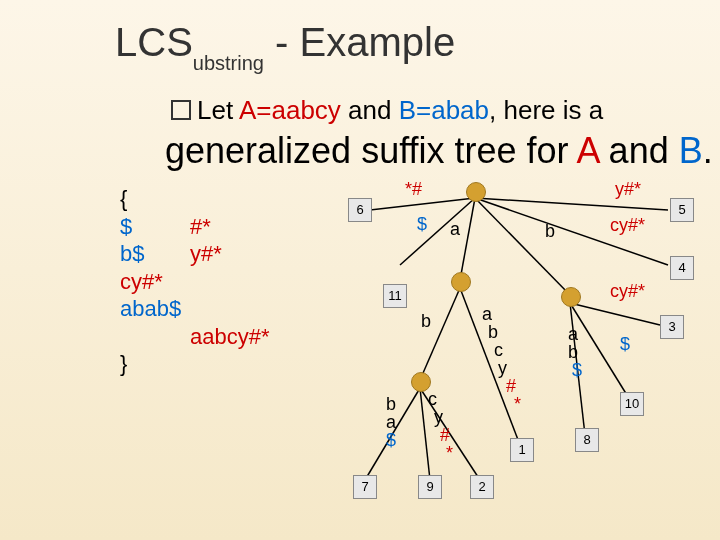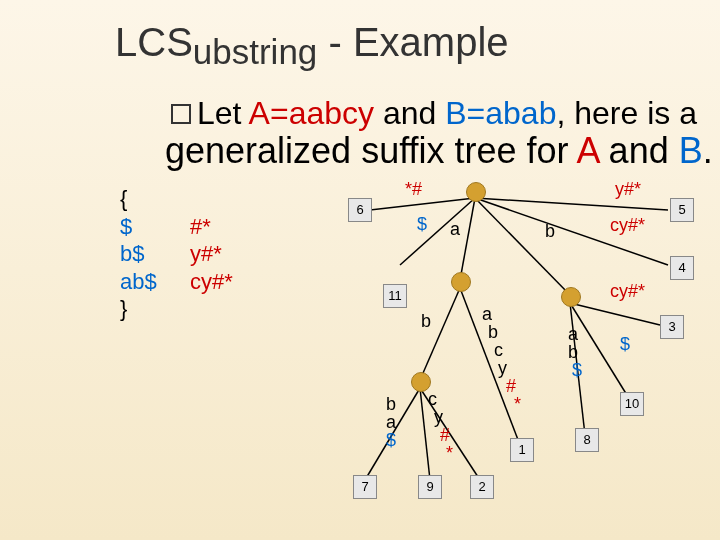--- a/index.html
+++ b/index.html
@@ -13,31 +13,31 @@
     position: relative;
   }
   .title {
     position: absolute;
     top: 20px;
     left: 115px;
     font-size: 40px;
     color: #333;
   }
   .title .sub {
-    font-size: 35px;
+    font-size: 20px;
     vertical-align: baseline;
     position: relative;
-    top: 8px;
+    top: 14px;
     text-align: right;
   }
   .bullet-row {
     position: absolute;
     top: 95px;
     left: 135px;
-    font-size: 32px;
+    font-size: 26px;
     padding-left: 36px;
   }
   .bullet-sq {
     display: inline-block;
     width: 16px;
     height: 16px;
     border: 2px solid #333;
     margin-right: 6px;
     vertical-align: middle;
     position: relative;
@@ -117,24 +117,28 @@
   <div class="brace">{</div>
   <div class="row">
       <span class="c1">$</span>
       <span class="c2">#*</span>
     </div>
   <div class="row">
       <span class="c1">b$</span>
       <span class="c2">y#*</span>
     </div>
   <div class="row">
-      <span class="c1">ab$</span>
       <span class="c2">cy#*</span>
     </div>
   <div class="row">
+      <span class="c1">abab$</span>
+    </div>
+  <div class="row">
+      <span class="c1"></span>
+      <span class="c2">aabcy#*</span>
     </div>
   <div class="brace">}</div>
 </div>
 
 <div class="tree">
   <svg class="edges">
 
     <line x1="155" y1="18" x2="50" y2="30" stroke="#000" stroke-width="1.5"></line>
     <line x1="155" y1="18" x2="80" y2="85" stroke="#000" stroke-width="1.5"></line>
     <line x1="155" y1="18" x2="140" y2="100" stroke="#000" stroke-width="1.5"></line>

